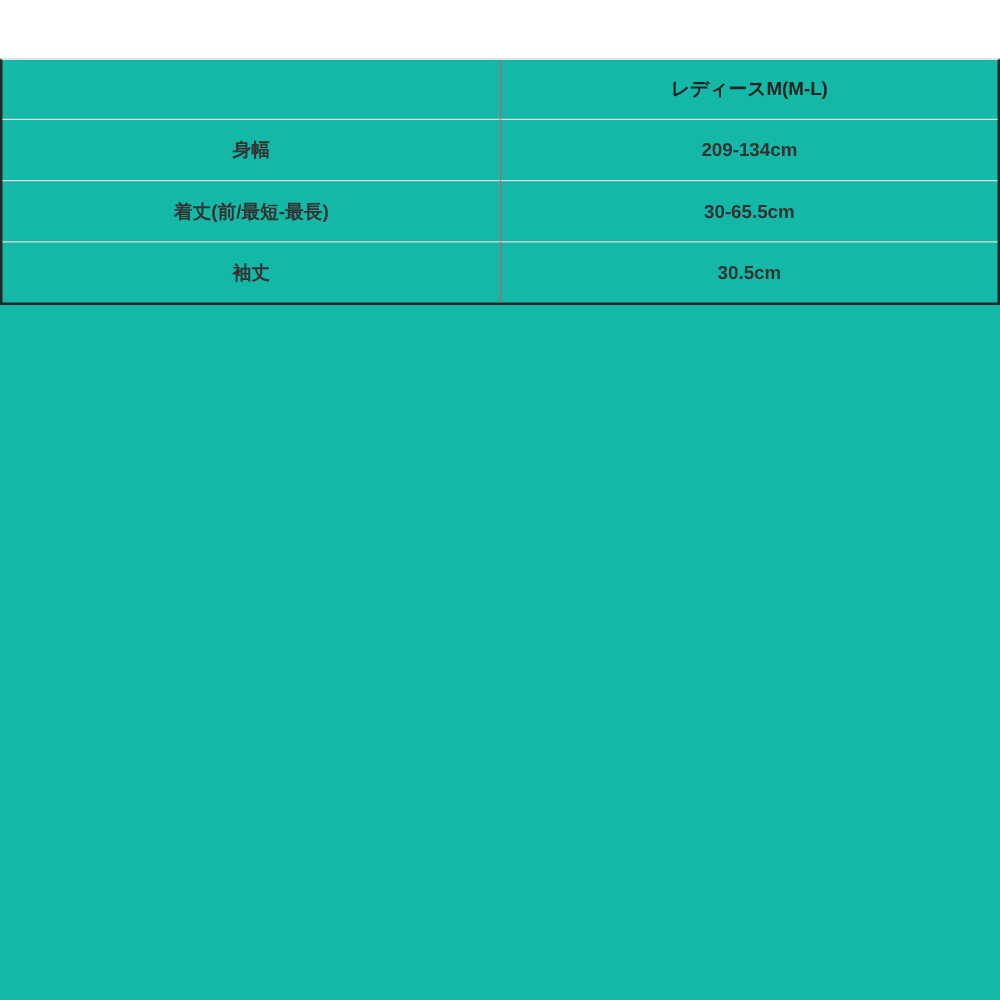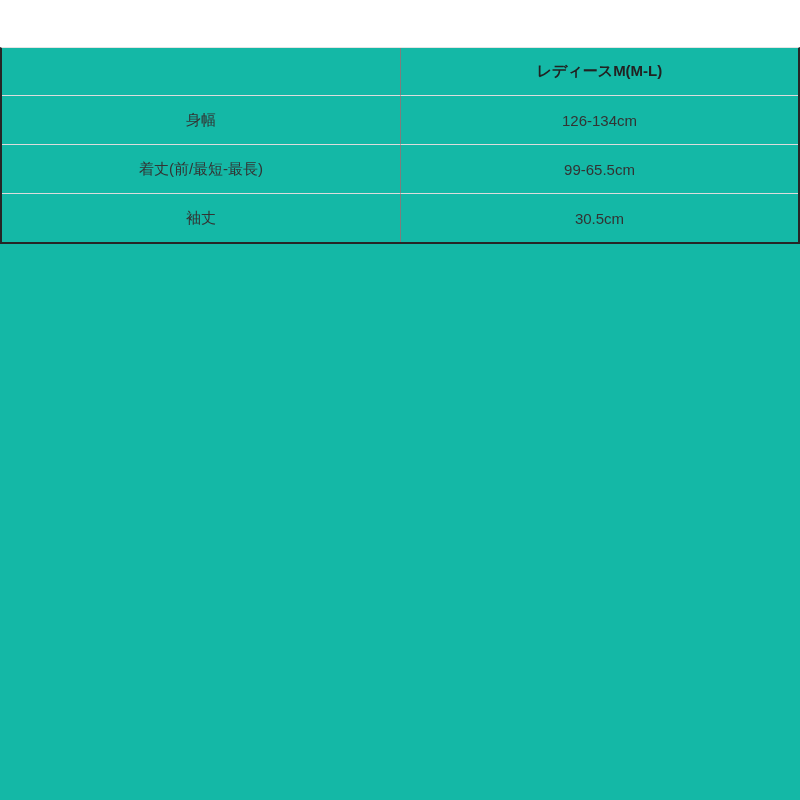--- a/index.html
+++ b/index.html
@@ -39,46 +39,46 @@
     white-space: nowrap;
   }
   table.size-chart thead th {
     height: 47px;
     font-weight: bold;
     color: #222222;
   }
   table.size-chart tbody td {
     height: 49px;
     border-top: 1px solid #dcdcdc;
-    font-weight: normal;
+    font-weight: bold;
   }
   table.size-chart th.value-col,
   table.size-chart td.value-col {
     border-left: 1px solid #7d7d7d;
   }
 </style>
 </head>
 <body>
 
 <div class="page">
   <table class="size-chart">
     <thead>
       <tr>
         <th class="label-col"></th>
         <th class="value-col">レディースM(M-L)</th>
       </tr>
     </thead>
     <tbody id="rows">
         <tr>
           <td class="label-col">身幅</td>
-          <td class="value-col">126-134cm</td>
+          <td class="value-col">209-134cm</td>
         </tr>
         <tr>
           <td class="label-col">着丈(前/最短-最長)</td>
-          <td class="value-col">99-65.5cm</td>
+          <td class="value-col">30-65.5cm</td>
         </tr>
         <tr>
           <td class="label-col">袖丈</td>
           <td class="value-col">30.5cm</td>
         </tr>
       </tbody>
   </table>
 </div>
 
 </body></html>

